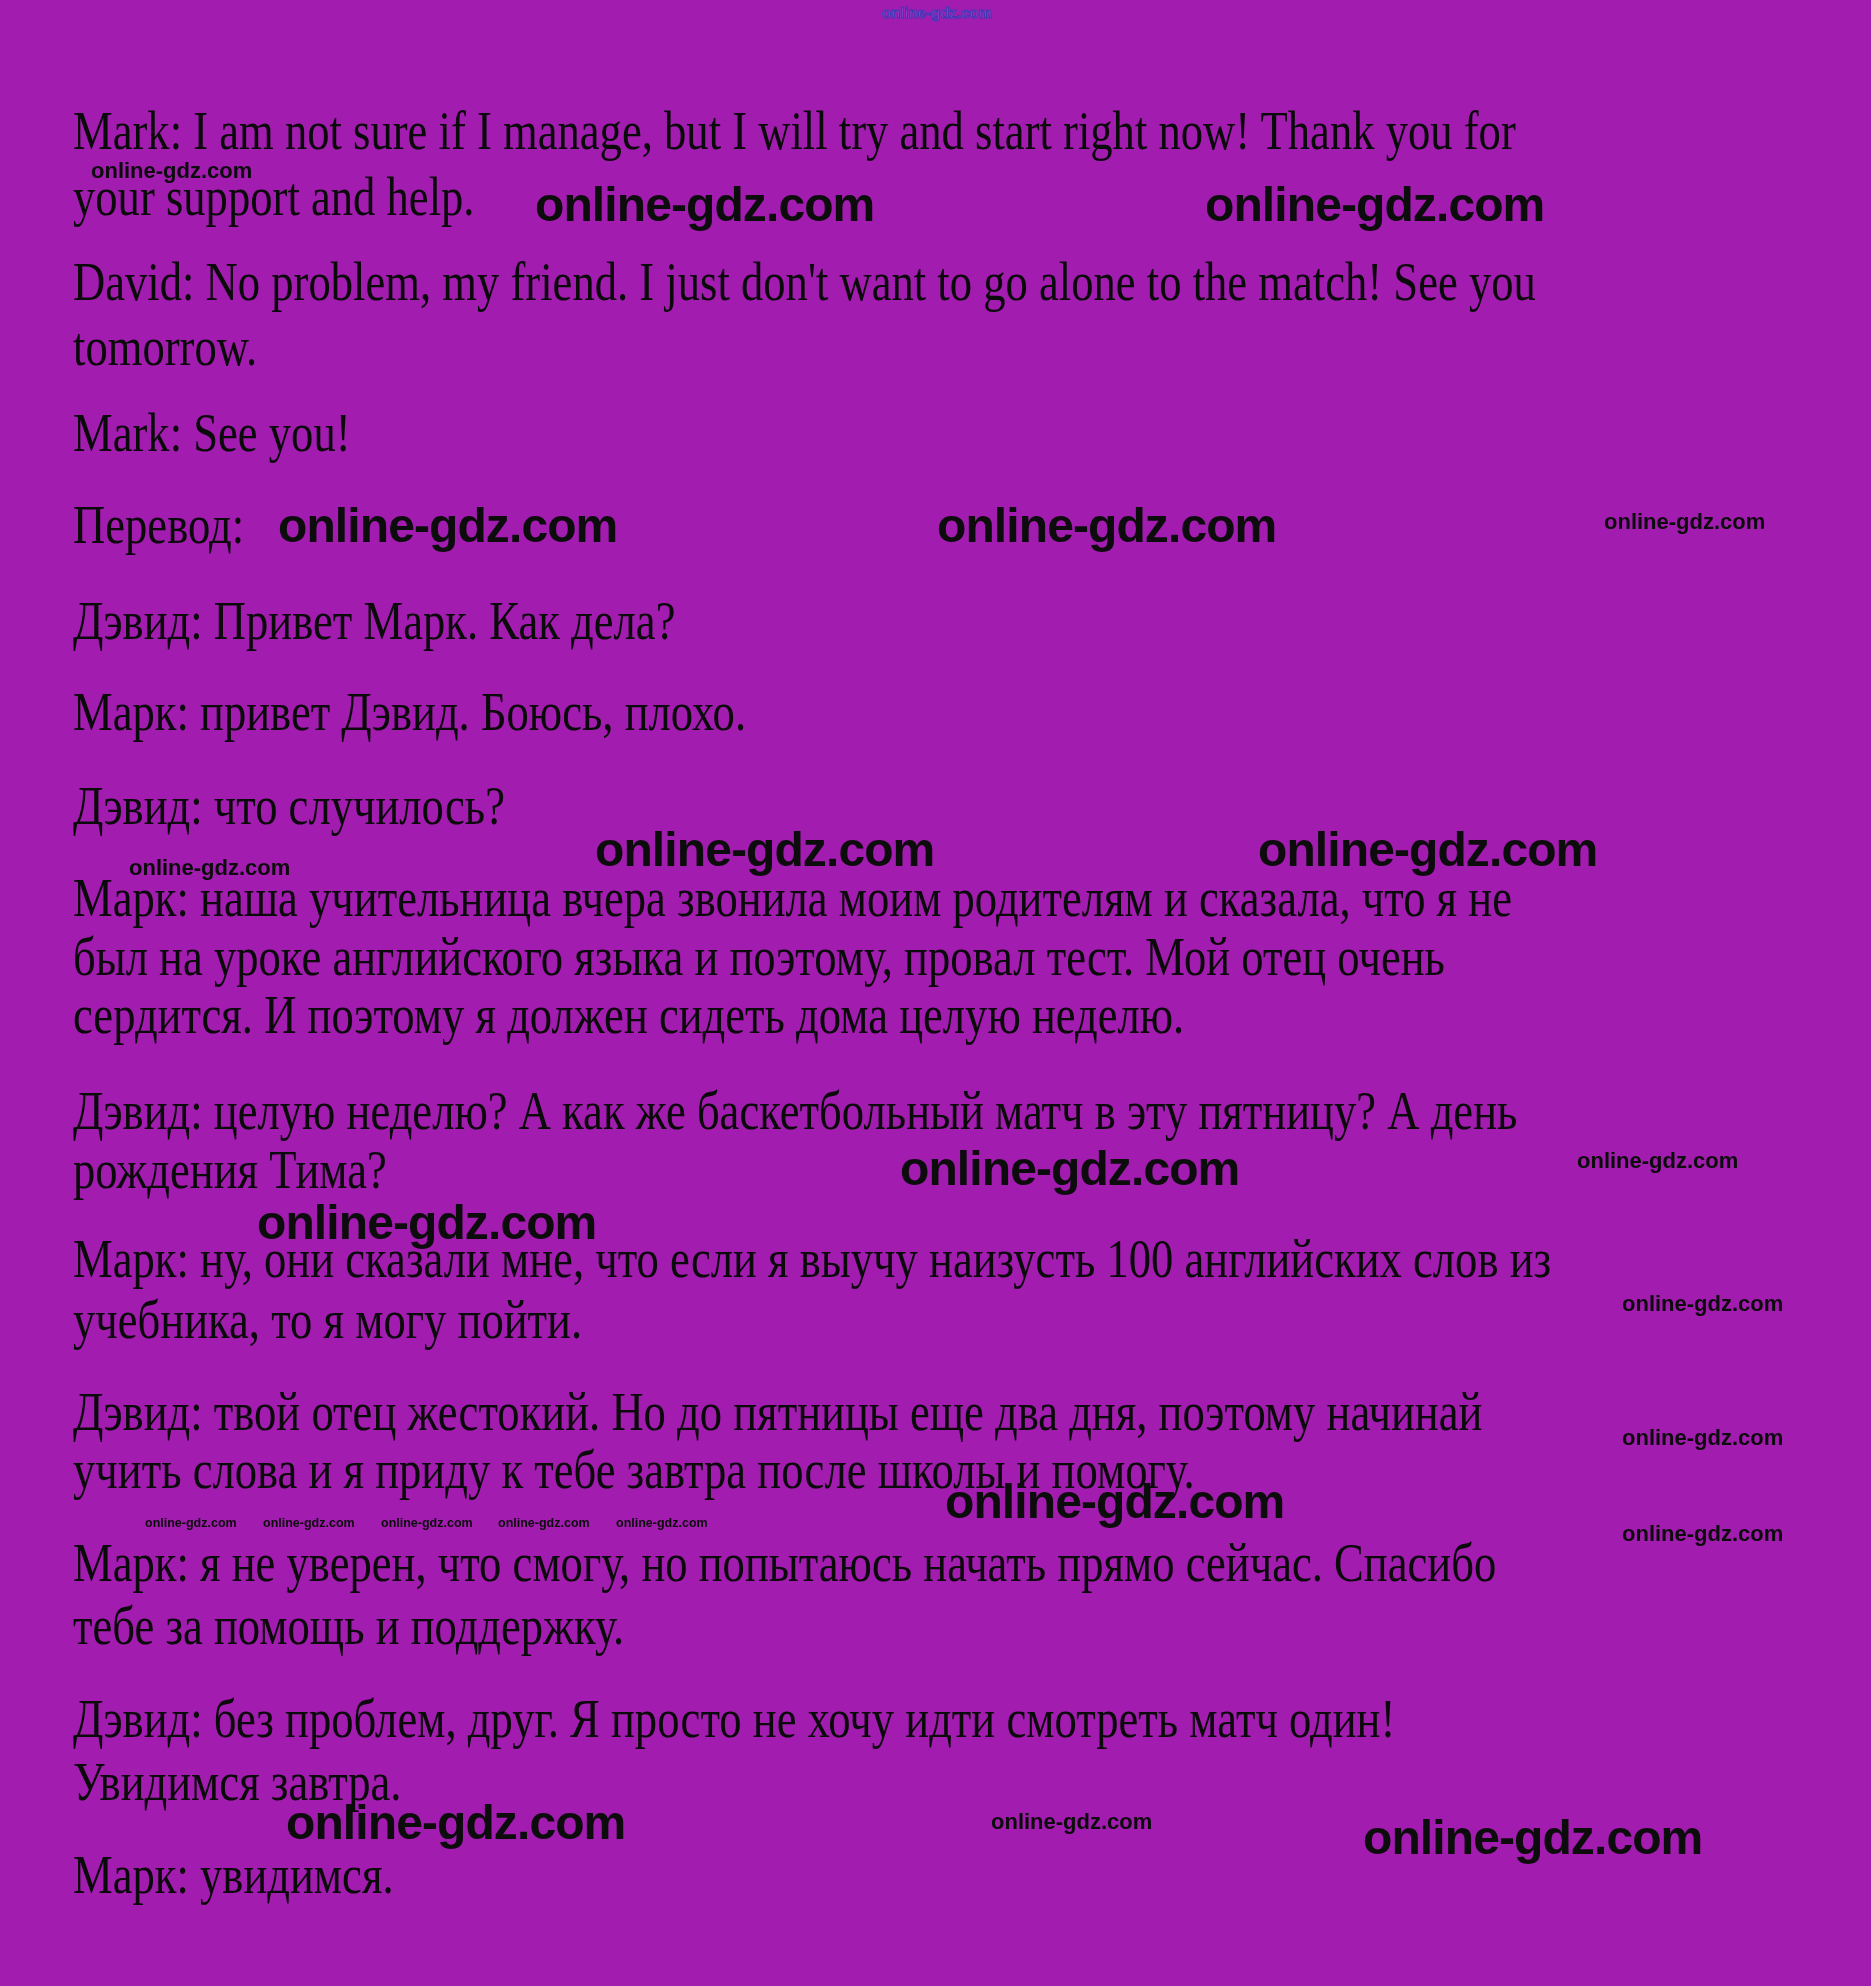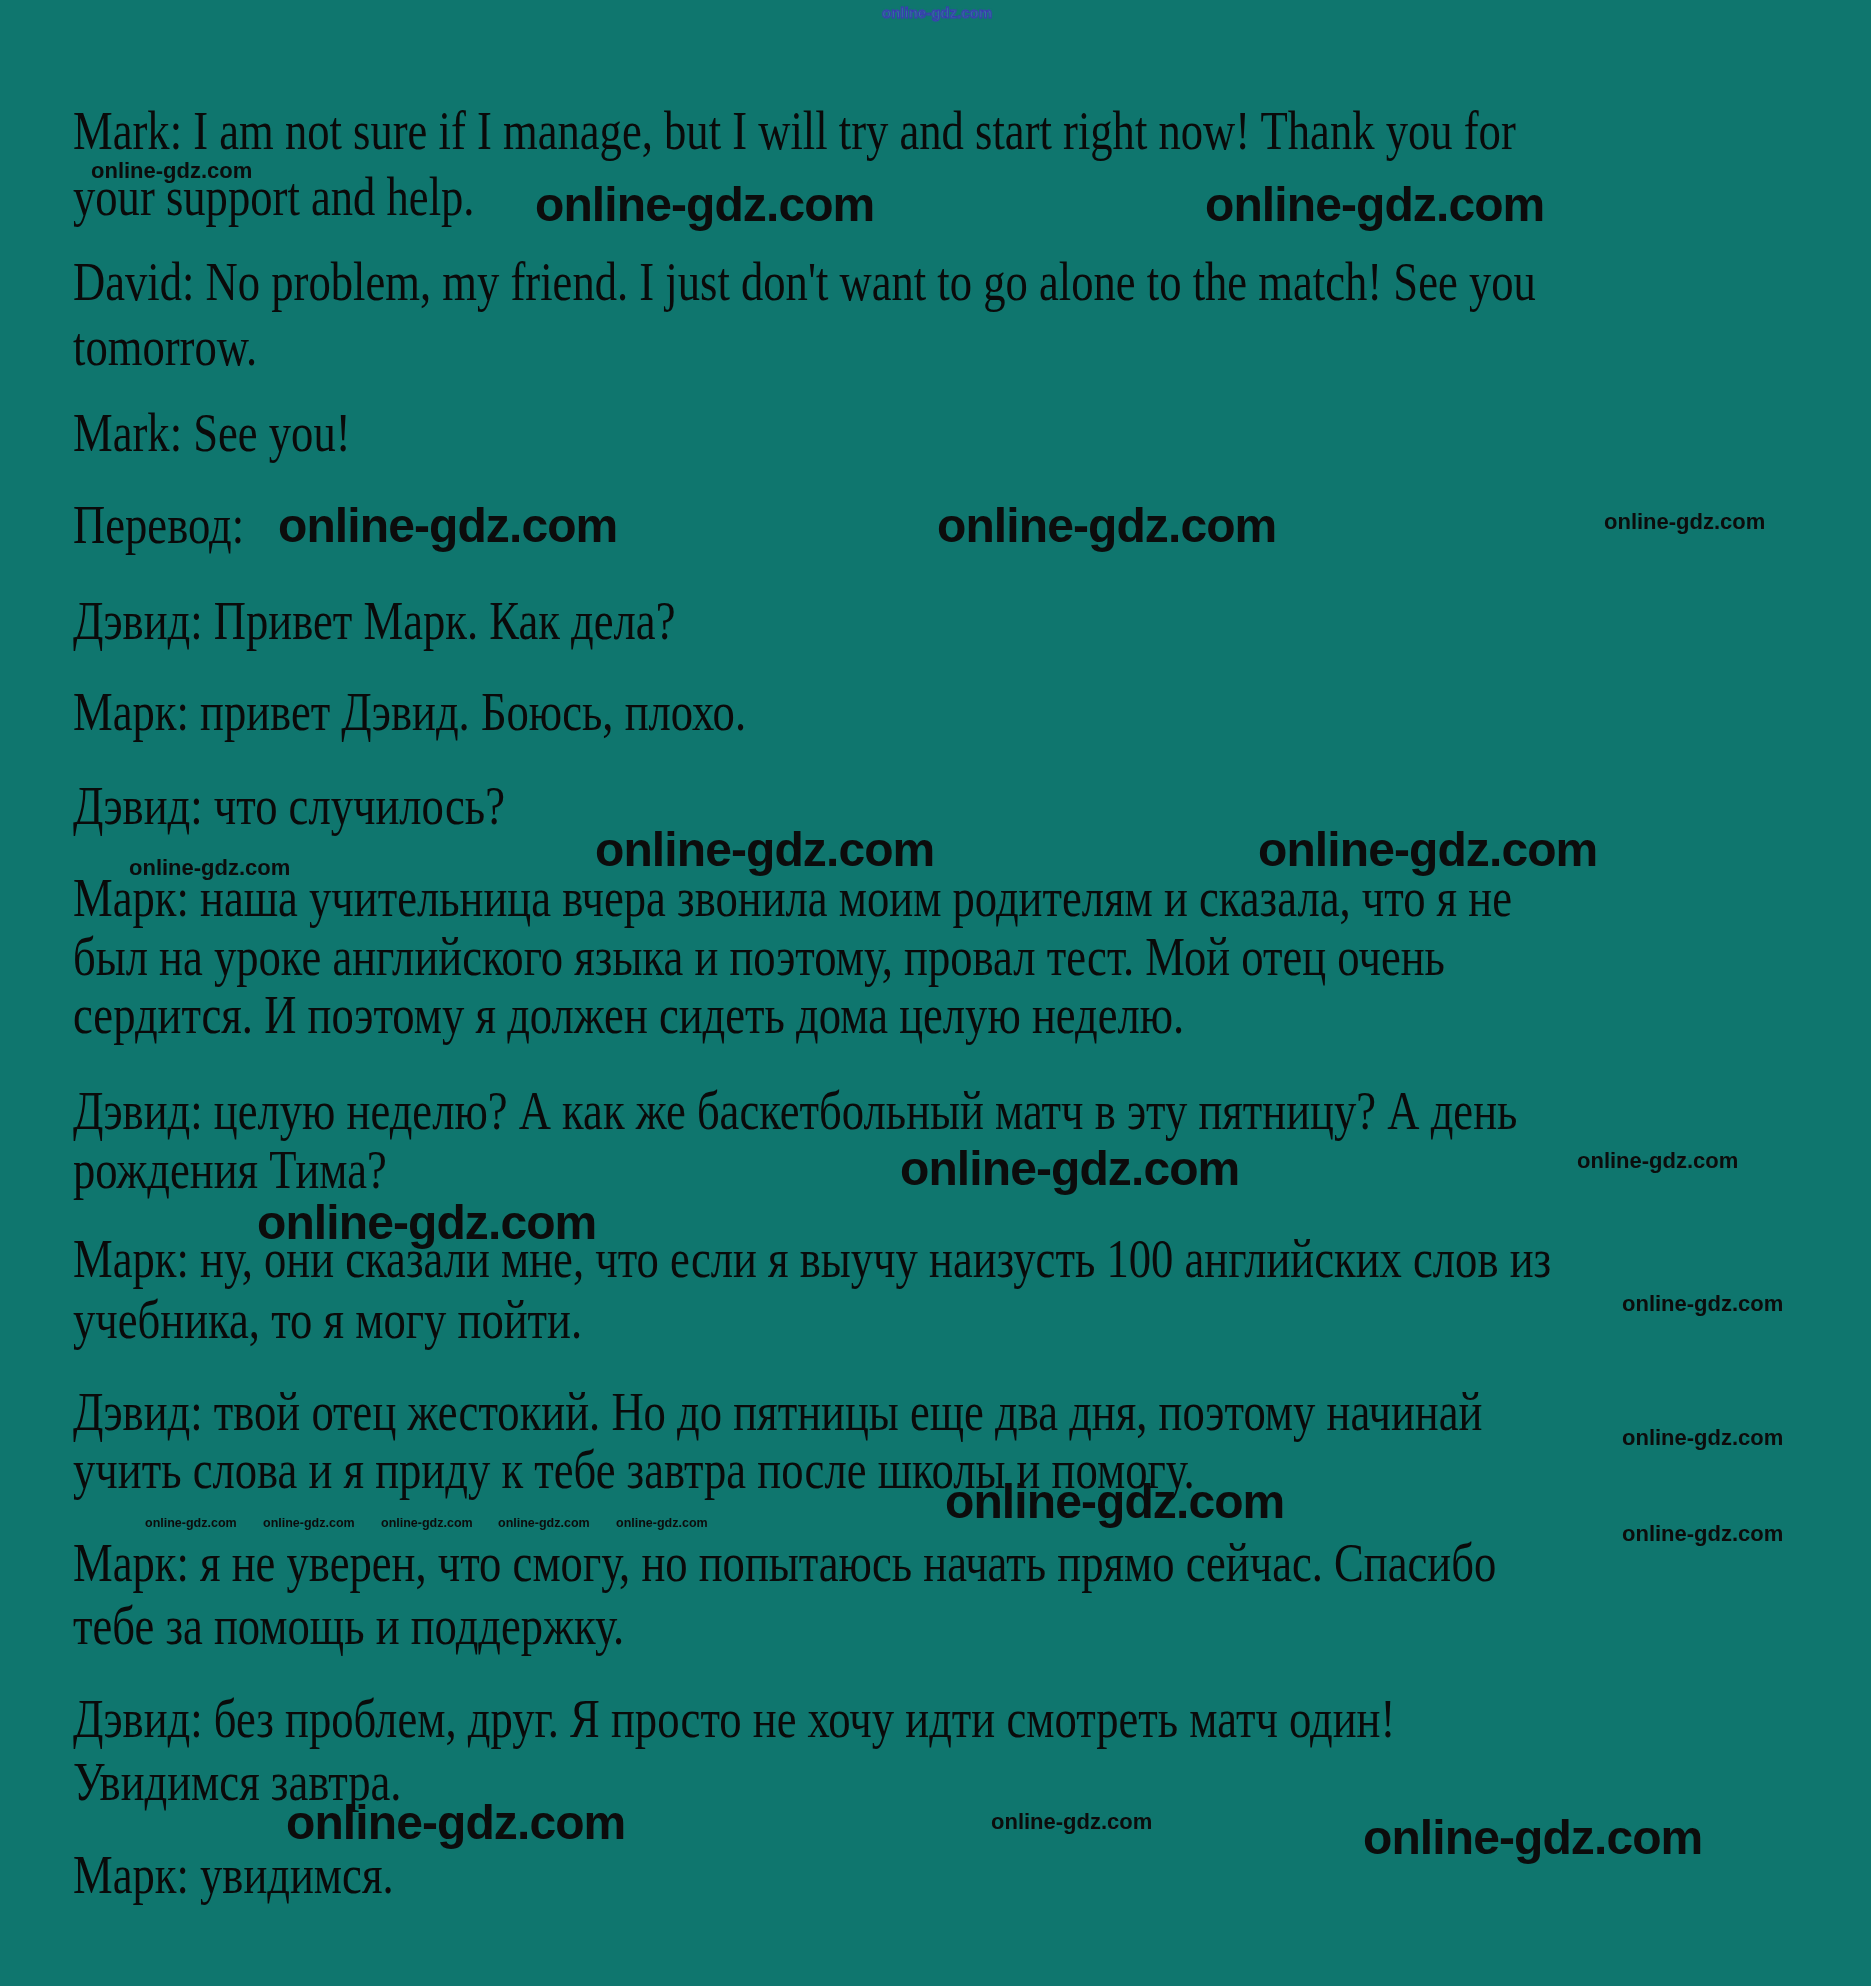--- a/index.html
+++ b/index.html
@@ -7,21 +7,21 @@
     padding: 0;
     background: #ffffff;
     width: 1871px;
     height: 1986px;
     overflow: hidden;
   }
   .page {
     position: relative;
     width: 1871px;
     height: 1986px;
-    background: #0f766e;
+    background: #a21caf;
   }
   
   .t {
     position: absolute;
     font-family: "Liberation Serif", "DejaVu Serif", serif;
     font-size: 46px;
     line-height: 1;
     color: #0a0a0a;
     white-space: nowrap;
     transform: scale(0.97, 1.2);

